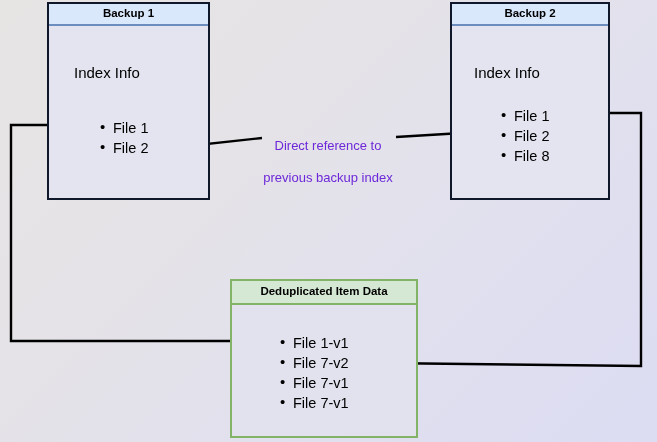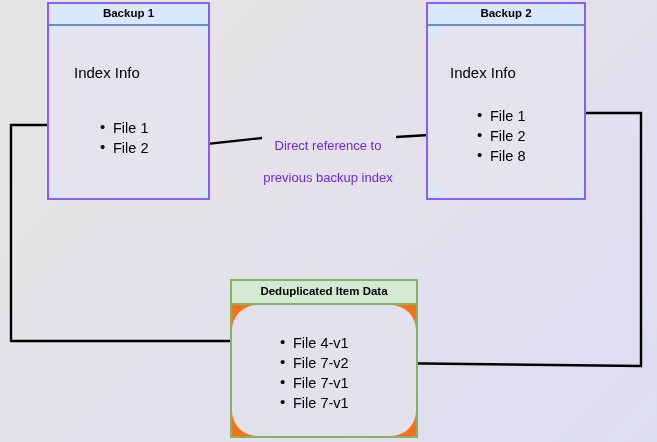--- a/index.html
+++ b/index.html
@@ -35,26 +35,25 @@
     color: #000000;
     line-height: 1;
     display: flex;
     align-items: center;
     justify-content: center;
   }
   .box-body {
     position: relative;
     box-sizing: border-box;
     width: 100%;
-    border-radius: 25px;
   }
 
   
   .box-blue {
-    border: 2px solid #8b5cf6;
+    border: 2px solid #0f172a;
     background: #dae8fc;
   }
   .box-blue > .box-header {
     height: 22px;
     background: #dae8fc;
     border-bottom: 2px solid #6c8ebf;
   }
   .box-blue > .box-body {
     height: calc(100% - 22px);
     background: #e4e4f0;
@@ -149,37 +148,37 @@
     <div class="box-header">Backup 1</div>
     <div class="box-body">
       <div class="index-label" style="left:25px; top:38px;">Index Info</div>
       <ul class="file-list" style="left:48px; top:92px;">
         <li>File 1</li>
         <li>File 2</li>
       </ul>
     </div>
   </div>
 
-  <div class="box box-blue" id="backup2" style="left:426px; top:2px; width:160px; height:198px;">
+  <div class="box box-blue" id="backup2" style="left:450px; top:2px; width:160px; height:198px;">
     <div class="box-header">Backup 2</div>
     <div class="box-body">
       <div class="index-label" style="left:22px; top:38px;">Index Info</div>
       <ul class="file-list" style="left:46px; top:80px;">
         <li>File 1</li>
         <li>File 2</li>
         <li>File 8</li>
       </ul>
     </div>
   </div>
 
   <div class="box box-green" id="dedup" style="left:230px; top:279px; width:188px; height:159px;">
     <div class="box-header">Deduplicated Item Data</div>
     <div class="box-body">
       <ul class="file-list" style="left:45px; top:28px;">
-        <li>File 4-v1</li>
+        <li>File 1-v1</li>
         <li>File 7-v2</li>
         <li>File 7-v1</li>
         <li>File 7-v1</li>
       </ul>
     </div>
   </div>
 
   <div class="caption" style="left:262px; top:122px; width:132px;">
     <div>Direct reference to</div>
     <div>previous backup index</div>

